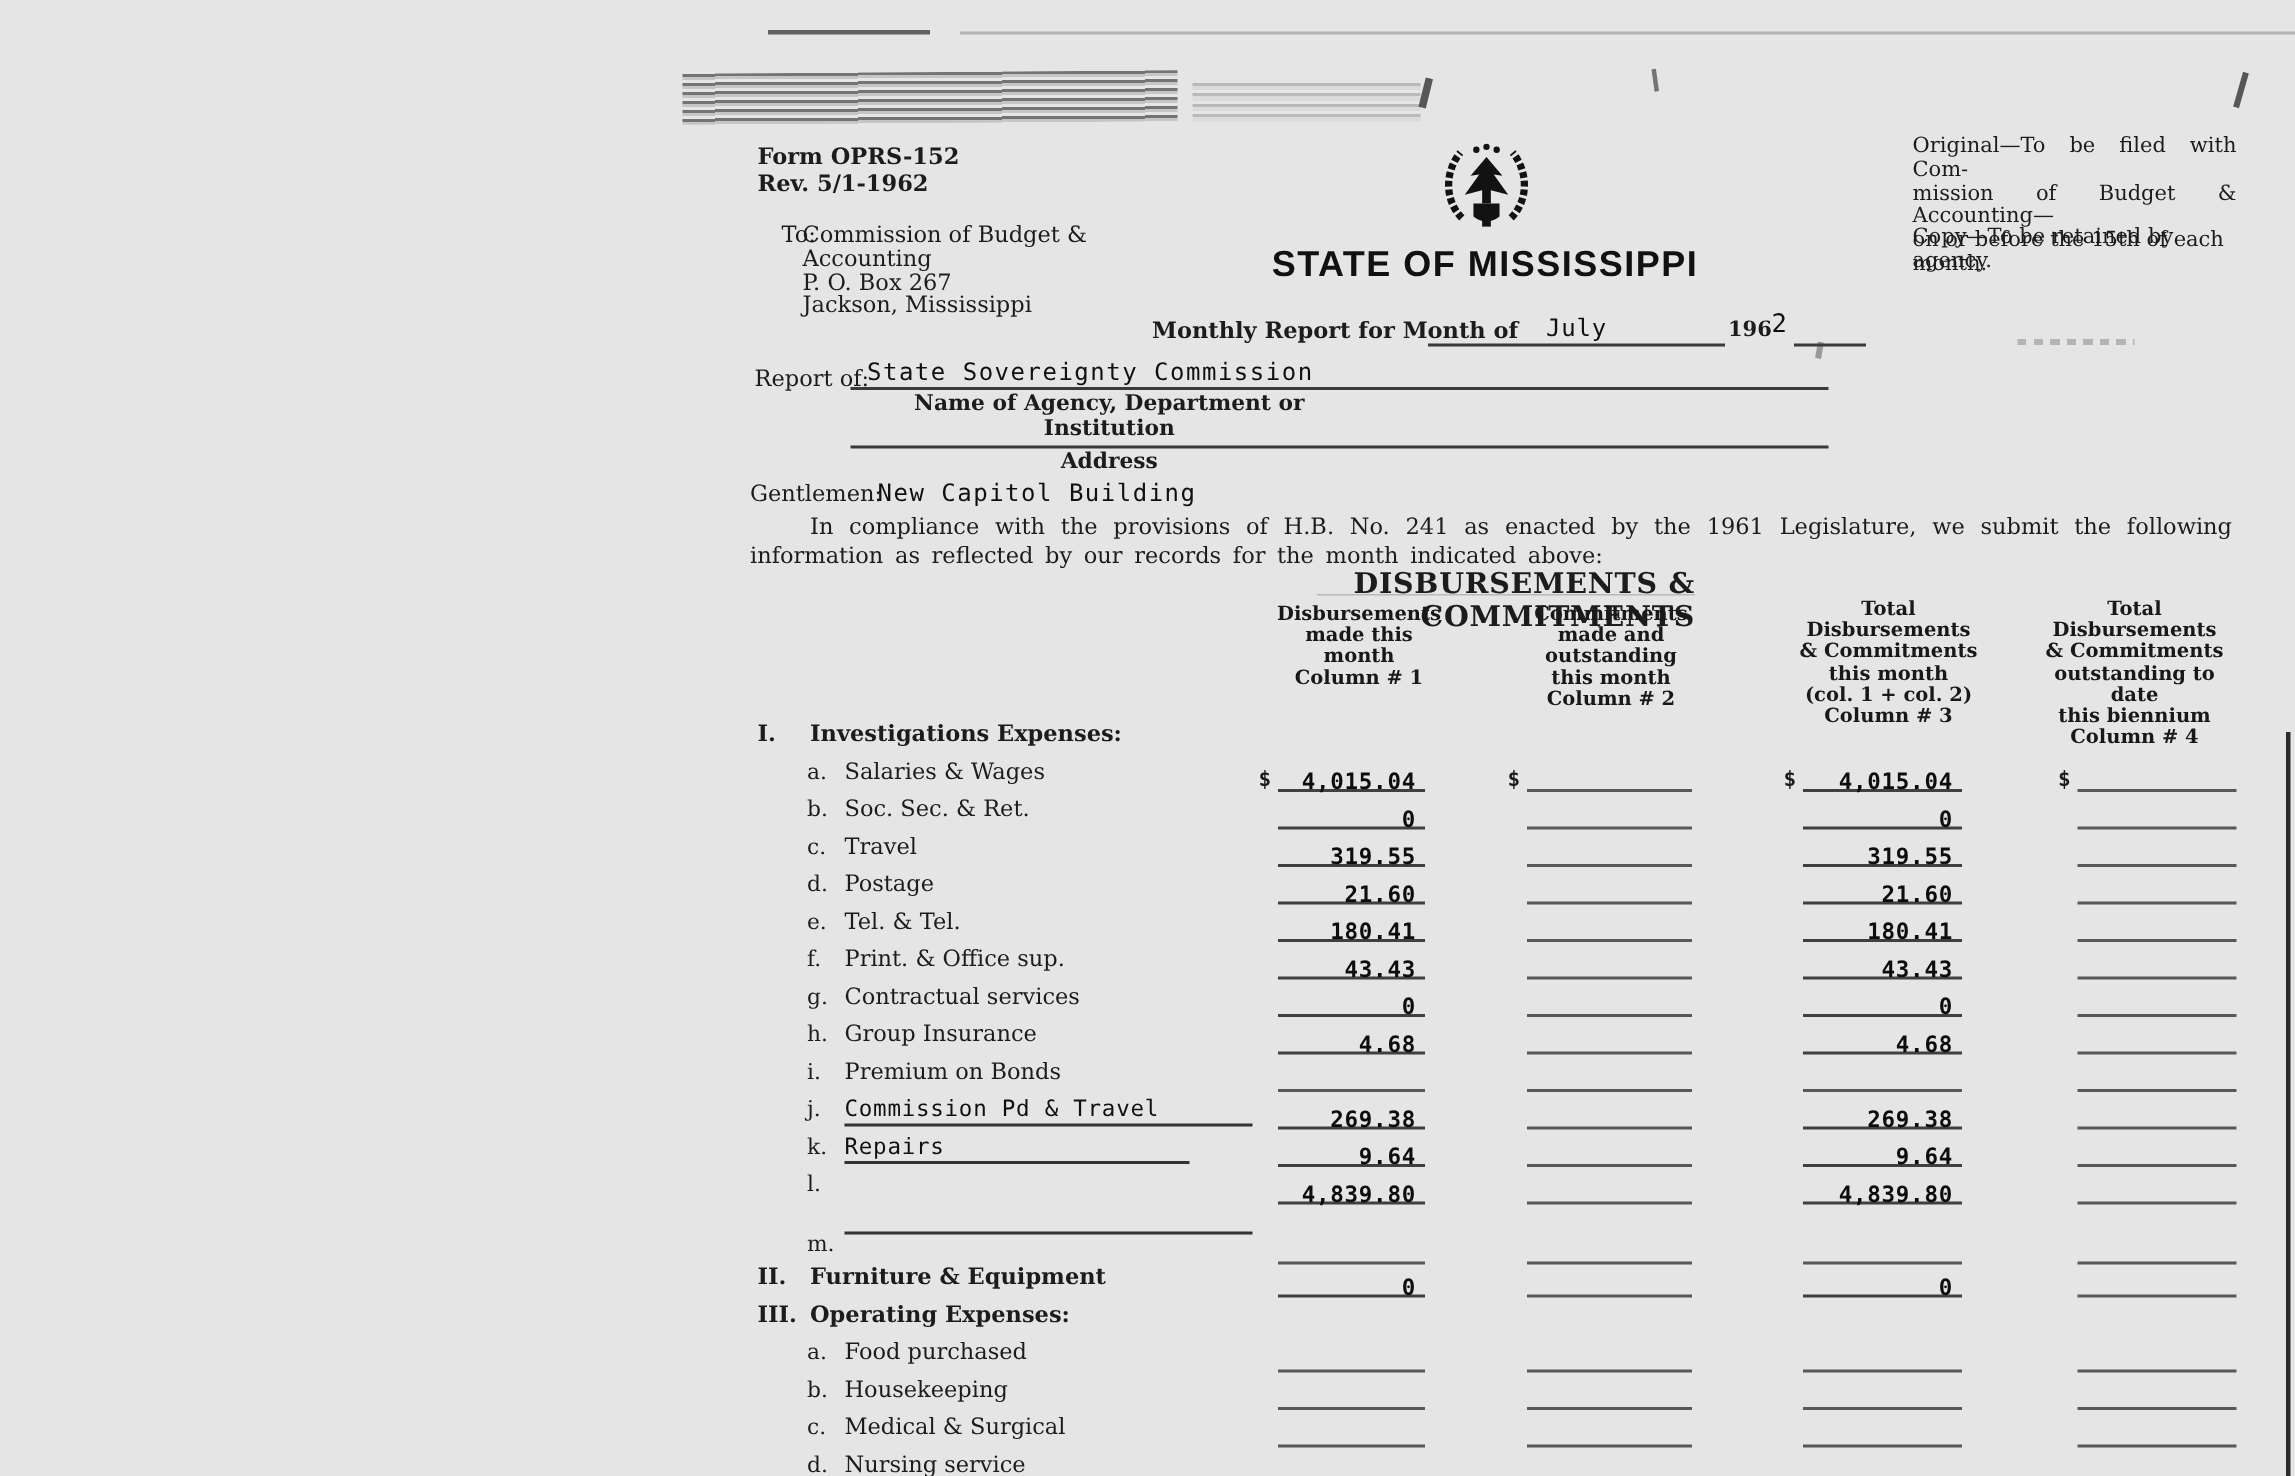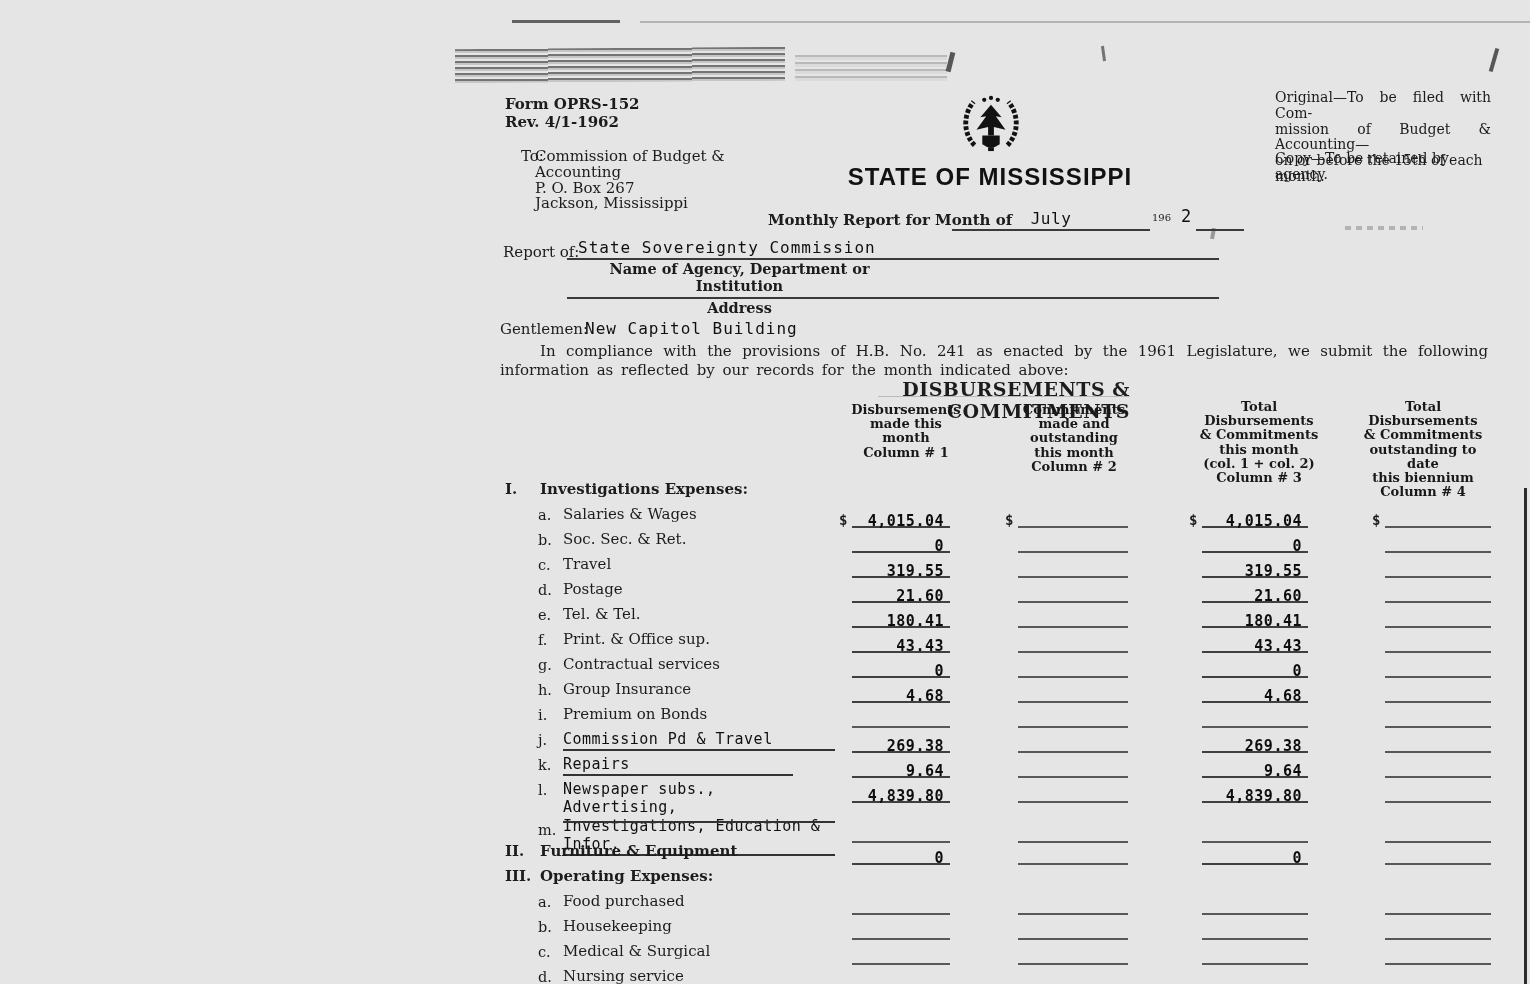--- a/index.html
+++ b/index.html
@@ -29,21 +29,21 @@
   .tolines{position:absolute;left:30px;top:0;width:260px;}
   .rightnotes{left:1275px;top:90px;width:216px;font-size:14px;line-height:15.8px;text-align:justify;}
   .copynote{left:1275px;top:150px;width:230px;font-size:14px;}
   .seal{left:962px;top:92px;width:58px;height:64px;}
   .statetitle{left:820px;top:163px;width:340px;text-align:center;
     font-family:"Liberation Sans", sans-serif;font-weight:bold;font-size:24px;letter-spacing:1px;color:#111;}
   
   .reportline{left:768px;top:211px;font-size:15px;font-weight:bold;}
   .monthline{left:952px;top:211px;width:198px;height:18px;border-bottom:2px solid #3a3a3a;text-align:center;}
   .monthline .typed{font-size:16px;position:relative;top:-2px;}
-  .yearprefix{left:1152px;top:212px;font-size:10px;font-weight:normal;}
+  .yearprefix{left:1152px;top:212px;font-size:14px;font-weight:bold;}
   .yeardigit{left:1181px;top:206px;font-size:17px;}
   .yearline{left:1196px;top:229px;width:48px;height:2px;background:#3a3a3a;}
   
   .reportof-label{left:503px;top:243px;font-size:15px;}
   .agency{left:578px;top:238px;font-size:16px;letter-spacing:1px;}
   .agencyline{left:567px;top:258px;width:652px;height:2px;background:#3a3a3a;}
   .agencycaption{left:567px;top:260px;width:345px;text-align:center;font-size:14.5px;font-weight:bold;}
   .address{left:585px;top:279px;font-size:16px;letter-spacing:1px;margin-top:40px;}
   .addressline{left:567px;top:297px;width:652px;height:2px;background:#3a3a3a;}
   .addresscaption{left:567px;top:299px;width:345px;text-align:center;font-size:14.5px;font-weight:bold;}
@@ -86,21 +86,21 @@
   <div class="abs streakB"></div>
   <div class="abs markV"></div>
   <div class="abs markT"></div>
   <div class="abs markR"></div>
   <div class="abs markD"></div>
   <div class="abs dateSmudge"></div>
   <div class="abs edgeline"></div>
 
   <div class="abs formnum">
     <div>Form OPRS-152</div>
-    <div>Rev. 4/1-1962</div>
+    <div>Rev. 5/1-1962</div>
   </div>
 
   <div class="abs toblock">
     <span class="tolabel">To:</span>
     <div class="tolines">Commission of Budget &amp; Accounting<br>P. O. Box 267<br>Jackson, Mississippi</div>
   </div>
 
   <div class="abs rightnotes">Original—To be filed with Com-<br>mission of Budget &amp; Accounting—<br>on or before the 15th of each<br>month.</div>
   <div class="abs copynote">Copy—To be retained by agency.</div>
 
@@ -280,21 +280,20 @@
           <span class="val">9.64</span>
         </div>
         <div class="cell c2 empty"></div>
         <div class="cell c3">
           <span class="val">9.64</span>
         </div>
         <div class="cell c4 empty"></div>
       </div>
       <div class="row item" style="height: 40px;">
         <span class="letter">l.</span>
-        <span class="label typed lbl-line" style="width: 272px;"><span>Newspaper subs., Advertising,</span><span class="l2">Investigations, Education &amp; Infor.</span></span>
         <div class="cell c1">
           <span class="val">4,839.80</span>
         </div>
         <div class="cell c2 empty"></div>
         <div class="cell c3">
           <span class="val">4,839.80</span>
         </div>
         <div class="cell c4 empty"></div>
       </div>
       <div class="row item" style="height: 22px;">

